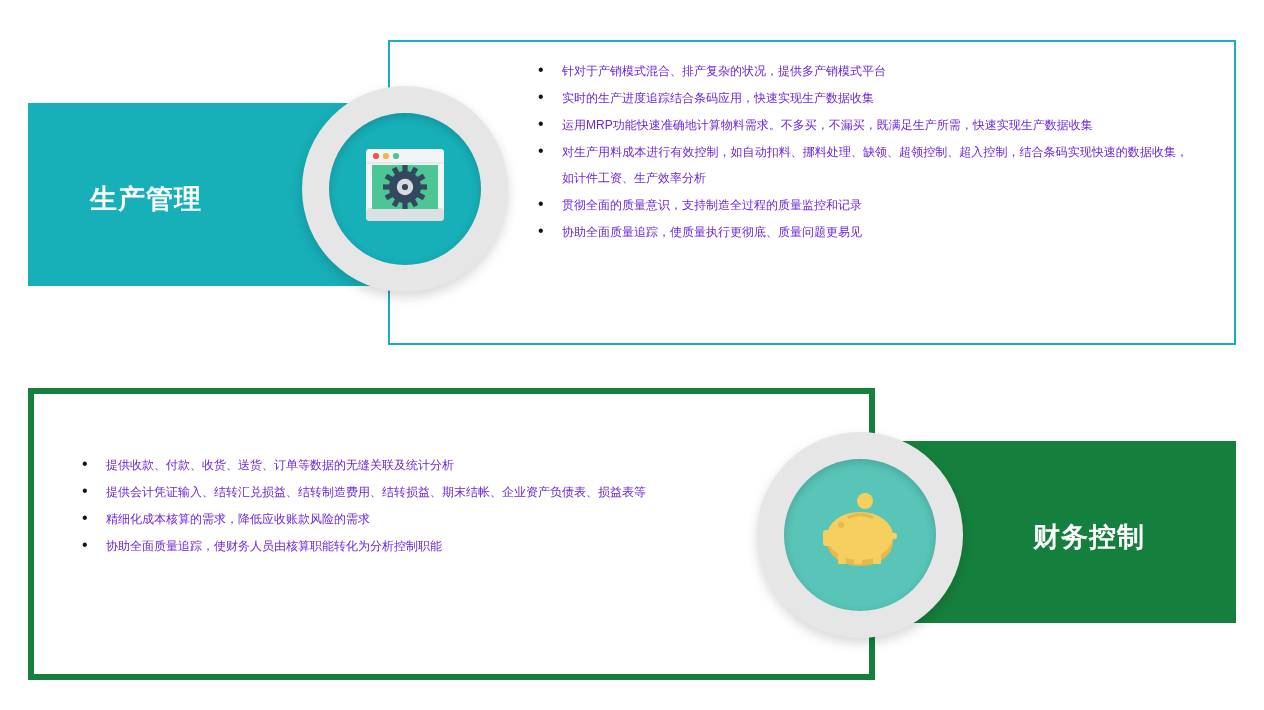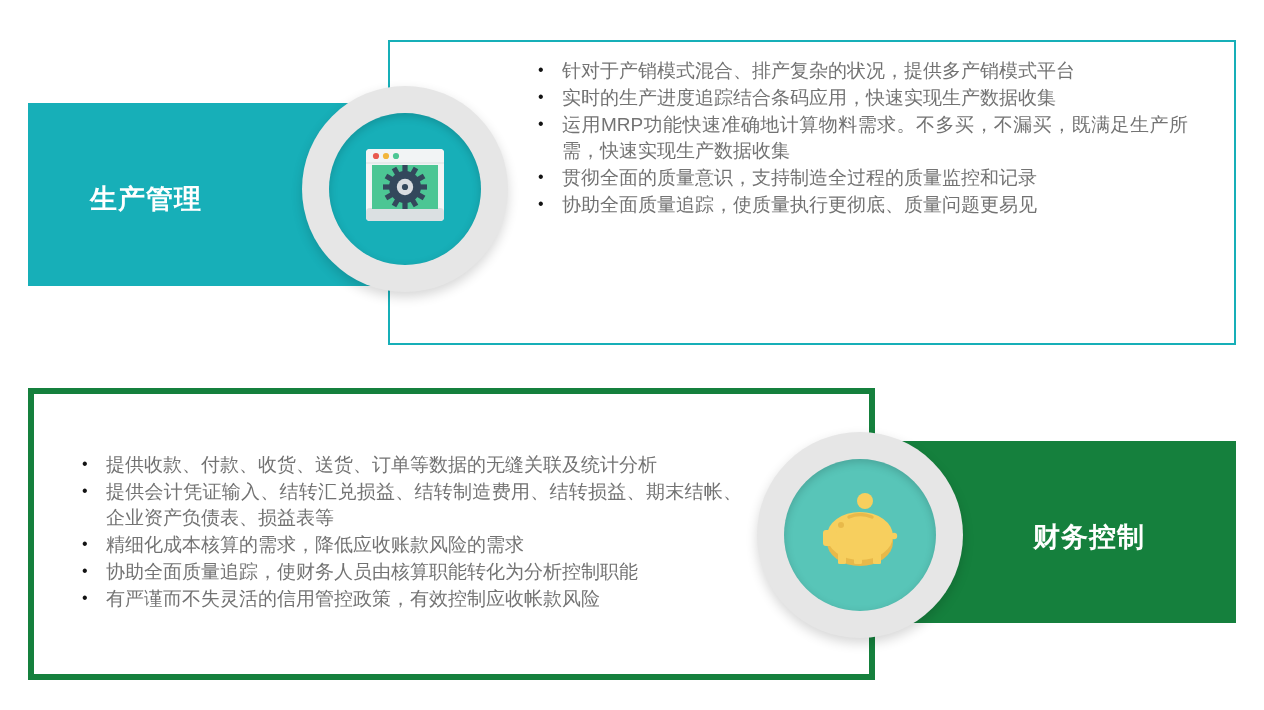--- a/index.html
+++ b/index.html
@@ -97,22 +97,22 @@
     width: 650px;
   }
   .textbox-bottom ul.bullets {
     left: 48px;
     top: 58px;
     width: 660px;
   }
   ul.bullets > li {
     position: relative;
     padding-left: 24px;
-    color: #737373;
-    font-size: 19px;
+    color: #6d28d9;
+    font-size: 12px;
     line-height: 26px;
     margin: 0 0 1px 0;
     text-align: justify;
   }
   ul.bullets > li::before {
     content: "•";
     position: absolute;
     left: 0;
     top: -1px;
     font-size: 16px;
@@ -159,20 +159,21 @@
 </head>
 <body>
 
 <div class="slide">
 
   <div class="textbox textbox-top">
     <ul class="bullets">
       <li>针对于产销模式混合、排产复杂的状况，提供多产销模式平台</li>
       <li>实时的生产进度追踪结合条码应用，快速实现生产数据收集</li>
       <li>运用MRP功能快速准确地计算物料需求。不多买，不漏买，既满足生产所需，快速实现生产数据收集</li>
+      <li>对生产用料成本进行有效控制，如自动扣料、挪料处理、缺领、超领控制、超入控制，结合条码实现快速的数据收集，如计件工资、生产效率分析</li>
       <li>贯彻全面的质量意识，支持制造全过程的质量监控和记录</li>
       <li>协助全面质量追踪，使质量执行更彻底、质量问题更易见</li>
     </ul>
   </div>
 
   <div class="panel panel-top">
     <div class="panel-title">生产管理</div>
   </div>
 
   <div class="badge badge-top">
@@ -217,21 +218,20 @@
       </div>
     </div>
   </div>
 
   <div class="textbox textbox-bottom">
     <ul class="bullets">
       <li>提供收款、付款、收货、送货、订单等数据的无缝关联及统计分析</li>
       <li>提供会计凭证输入、结转汇兑损益、结转制造费用、结转损益、期末结帐、企业资产负债表、损益表等</li>
       <li>精细化成本核算的需求，降低应收账款风险的需求</li>
       <li>协助全面质量追踪，使财务人员由核算职能转化为分析控制职能</li>
-      <li>有严谨而不失灵活的信用管控政策，有效控制应收帐款风险</li>
     </ul>
   </div>
 
   <div class="panel panel-bottom">
     <div class="panel-title">财务控制</div>
   </div>
 
   <div class="badge badge-bottom">
     <div class="badge-ring"></div>
     <div class="badge-core">

